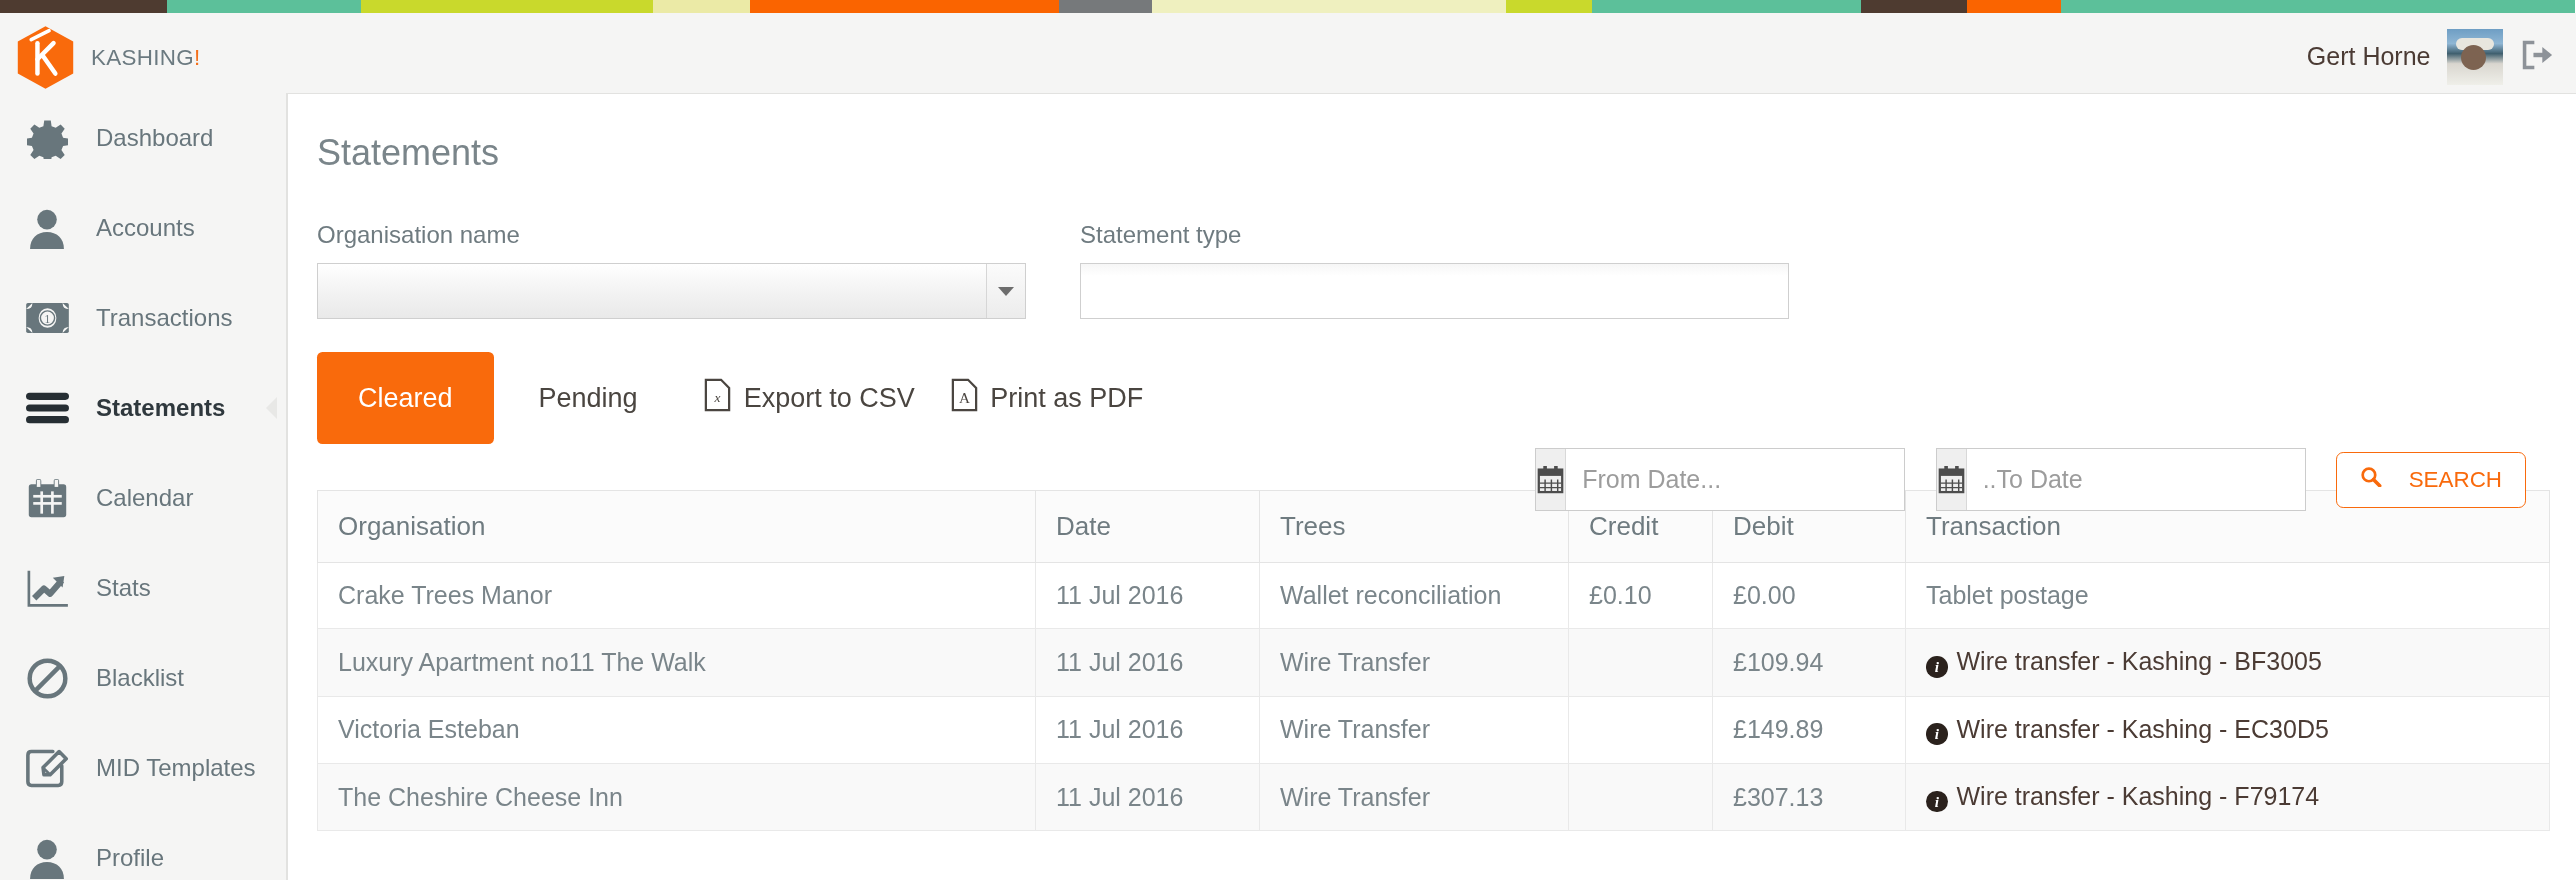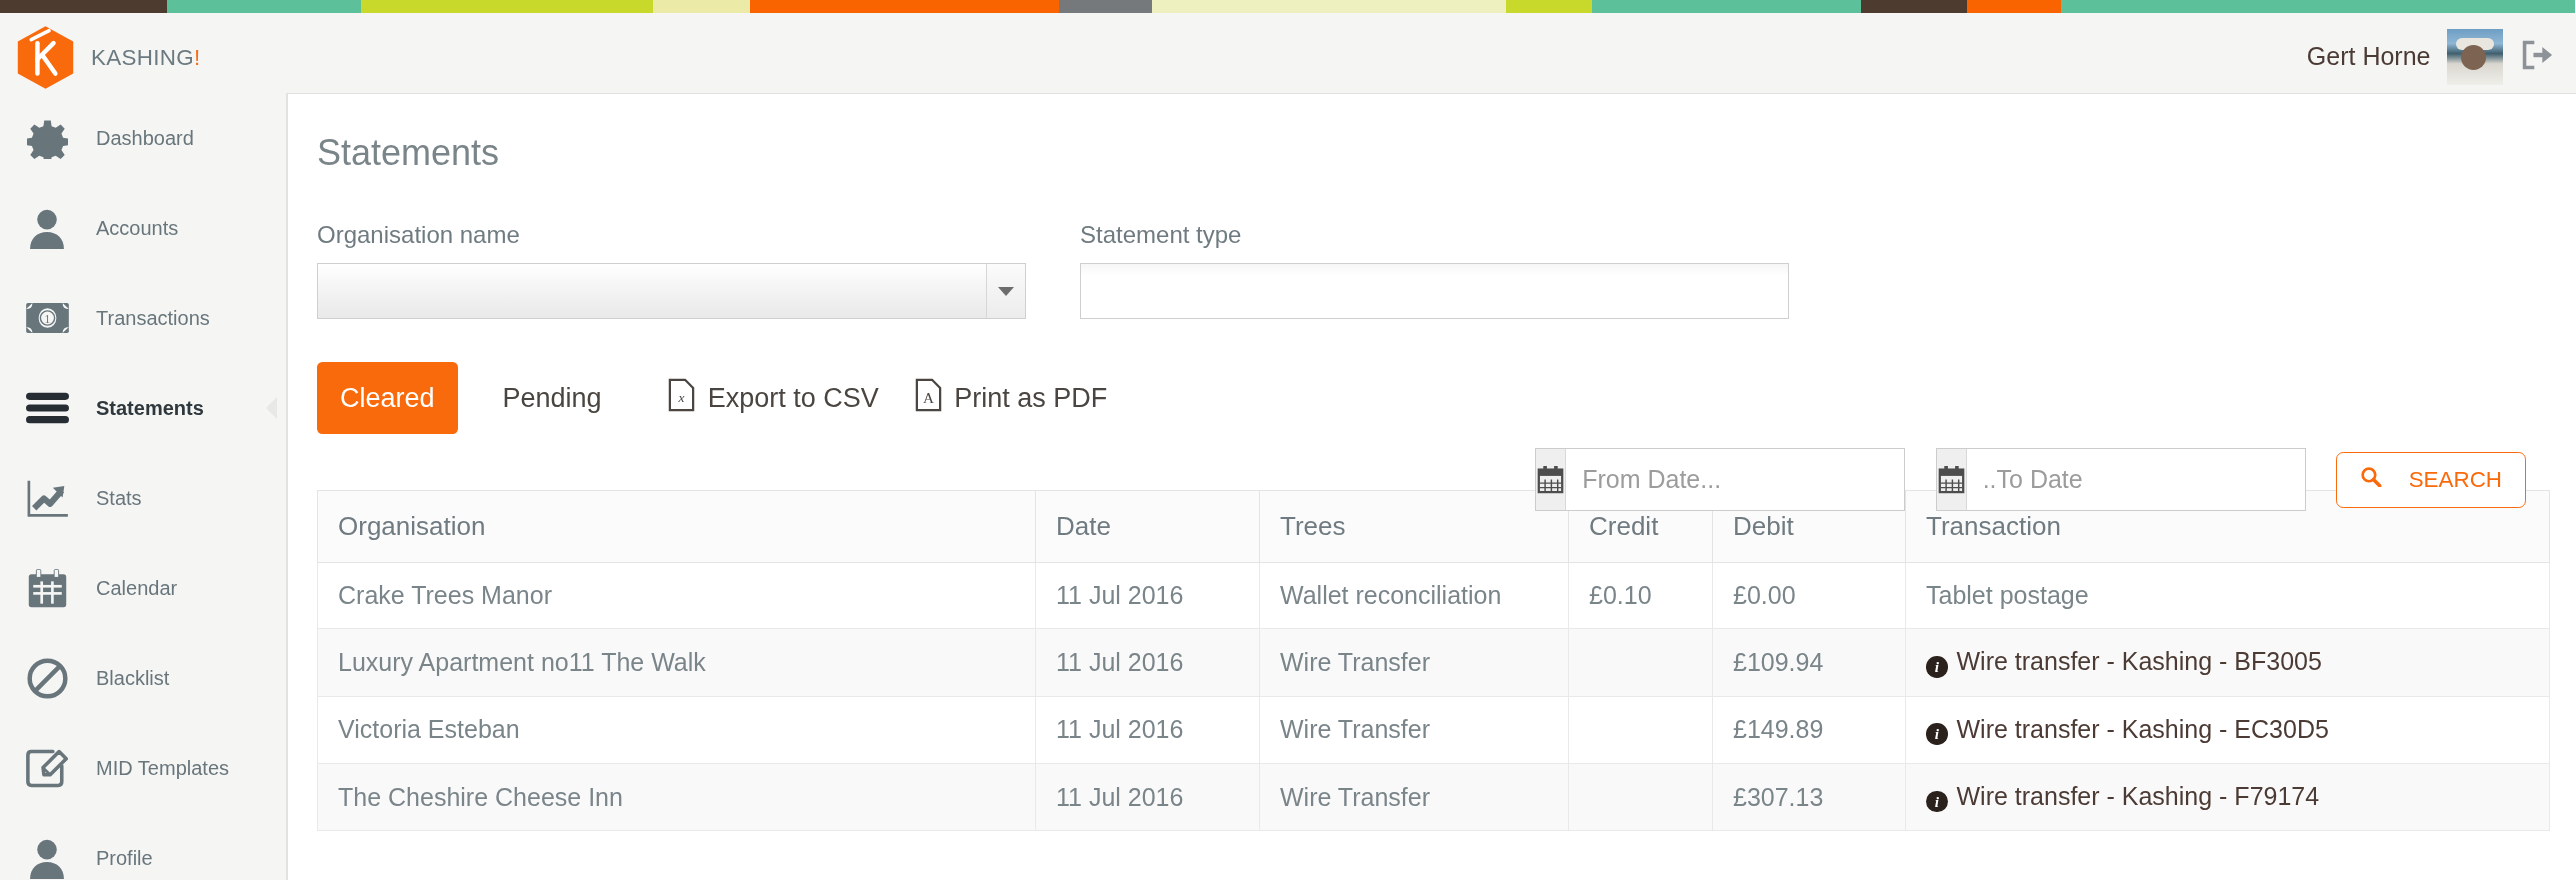--- a/index.html
+++ b/index.html
@@ -66,21 +66,21 @@
   .nav-item {
     position: relative;
     display: flex; align-items: center;
     height: 90px; padding-left: 23px; gap: 25px;
     cursor: pointer;
   }
   .nav-icon {
     width: 48px; display: flex; align-items: center; justify-content: center;
     color: #68767c;
   }
-  .nav-label { font-size: 20px; color: #68767c; }
+  .nav-label { font-size: 24px; color: #68767c; }
   .nav-item.active .nav-label { color: #2f383d; font-weight: 600; }
   .nav-item.active .nav-icon { color: #262e33; }
   .nav-caret {
     position: absolute; right: 9px; top: 50%; transform: translateY(-50%);
     width: 0; height: 0;
     border-top: 11.7px solid transparent;
     border-bottom: 11.7px solid transparent;
     border-right: 11.7px solid #e8e8e6;
   }
 
@@ -127,21 +127,21 @@
   }
   #statement-type-group { margin-left: 54px; }
 
   
   #actions {
     margin: 43px 0 0 29px;
     display: flex; align-items: center;
     height: 72px;
   }
   .tab-pill {
-    height: 72px; padding: 0 23px;
+    height: 92px; padding: 0 41px;
     background: #f96a0c; color: #ffffff;
     font-size: 27px; border: none; border-radius: 5.4px;
     display: flex; align-items: center; cursor: pointer;
   }
   .tab-plain {
     height: 72px; padding: 0 30.5px; margin-left: 14.4px;
     background: transparent; color: #4a4540; font-size: 27px;
     border: none; display: flex; align-items: center; cursor: pointer;
   }
   .link-action {
@@ -296,43 +296,43 @@
           <rect x="0" y="2" width="48" height="8" rx="4" fill="currentColor"></rect>
           <rect x="0" y="15" width="48" height="8" rx="4" fill="currentColor"></rect>
           <rect x="0" y="28" width="48" height="8" rx="4" fill="currentColor"></rect>
         </svg>
       </span>
       <span class="nav-label">Statements</span>
       <span class="nav-caret"></span>
     </div>
     <div class="nav-item">
       <span class="nav-icon">
-        <svg width="43" height="39" viewBox="0 0 48 44">
-          <path d="M3 2 L3 41 L47 41" fill="none" stroke="currentColor" stroke-width="3"></path>
-          <path d="M9 33 L20 22 L27 28 L40 13" fill="none" stroke="currentColor" stroke-width="7" stroke-linejoin="round"></path>
-          <path d="M30 10 L43 8 L41 21 Z" fill="currentColor"></path>
-        </svg>
-      </span>
-      <span class="nav-label">Stats</span>
-    </div>
-    <div class="nav-item">
-      <span class="nav-icon">
         <svg width="41" height="41" viewBox="0 0 46 46">
           <rect x="2" y="7" width="42" height="37" rx="3" fill="currentColor"></rect>
           <rect x="10" y="1" width="6" height="11" rx="2" fill="currentColor"></rect>
           <rect x="30" y="1" width="6" height="11" rx="2" fill="currentColor"></rect>
           <rect x="11" y="2" width="4" height="8" fill="#f5f5f4"></rect>
           <rect x="31" y="2" width="4" height="8" fill="#f5f5f4"></rect>
           <rect x="7" y="19" width="32" height="3" fill="#f5f5f4"></rect>
           <rect x="7" y="27" width="32" height="3" fill="#f5f5f4"></rect>
           <rect x="15" y="15" width="3" height="25" fill="#f5f5f4"></rect>
           <rect x="27" y="15" width="3" height="25" fill="#f5f5f4"></rect>
         </svg>
       </span>
       <span class="nav-label">Calendar</span>
+    </div>
+    <div class="nav-item">
+      <span class="nav-icon">
+        <svg width="43" height="39" viewBox="0 0 48 44">
+          <path d="M3 2 L3 41 L47 41" fill="none" stroke="currentColor" stroke-width="3"></path>
+          <path d="M9 33 L20 22 L27 28 L40 13" fill="none" stroke="currentColor" stroke-width="7" stroke-linejoin="round"></path>
+          <path d="M30 10 L43 8 L41 21 Z" fill="currentColor"></path>
+        </svg>
+      </span>
+      <span class="nav-label">Stats</span>
     </div>
     <div class="nav-item">
       <span class="nav-icon">
         <svg width="41" height="41" viewBox="0 0 46 46">
           <circle cx="23" cy="23" r="20" fill="none" stroke="currentColor" stroke-width="5"></circle>
           <path d="M10 36 L36 10" stroke="currentColor" stroke-width="5"></path>
         </svg>
       </span>
       <span class="nav-label">Blacklist</span>
     </div>

